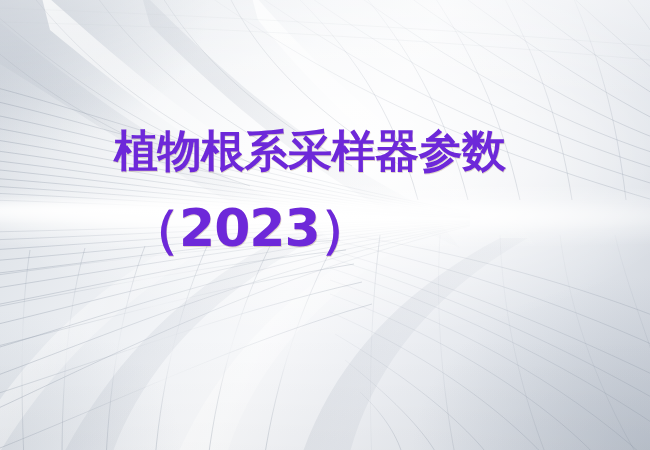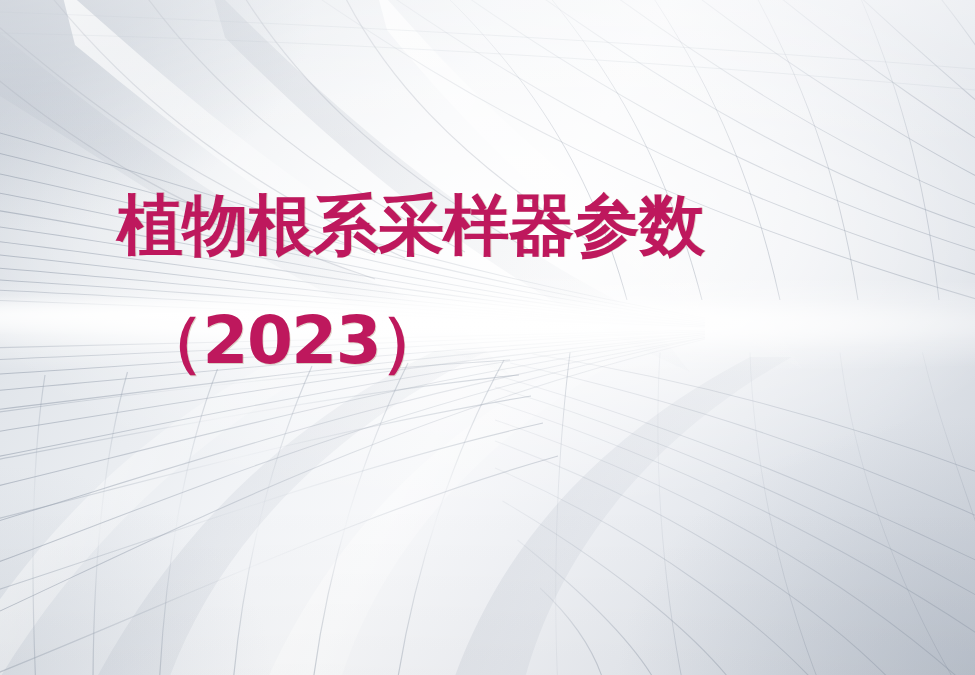--- a/index.html
+++ b/index.html
@@ -80,37 +80,38 @@
 
   
   #title-block {
     position: absolute;
     left: 0; top: 0;
     width: 650px;
     height: 450px;
   }
   .title-line {
     position: absolute;
-    color: #be185d;
+    color: #6d28d9;
     font-weight: bold;
     white-space: nowrap;
     letter-spacing: 0px;
     text-shadow: 0.6px 0.6px 0 rgba(120,70,20,0.22);
+    margin-left: 36px;
   }
   #title-line-1 {
     left: 78px;
     top: 126px;
     font-size: 44px;
     line-height: 50px;
     letter-spacing: -0.5px;
   }
   #title-line-2 {
     left: 92px;
     top: 203px;
-    font-size: 44px;
+    font-size: 52px;
     line-height: 50px;
     letter-spacing: -1px;
   }
 </style>
 </head>
 <body>
 
 <div id="slide">
 
   <div class="bg-layer" id="bg-base"></div>

